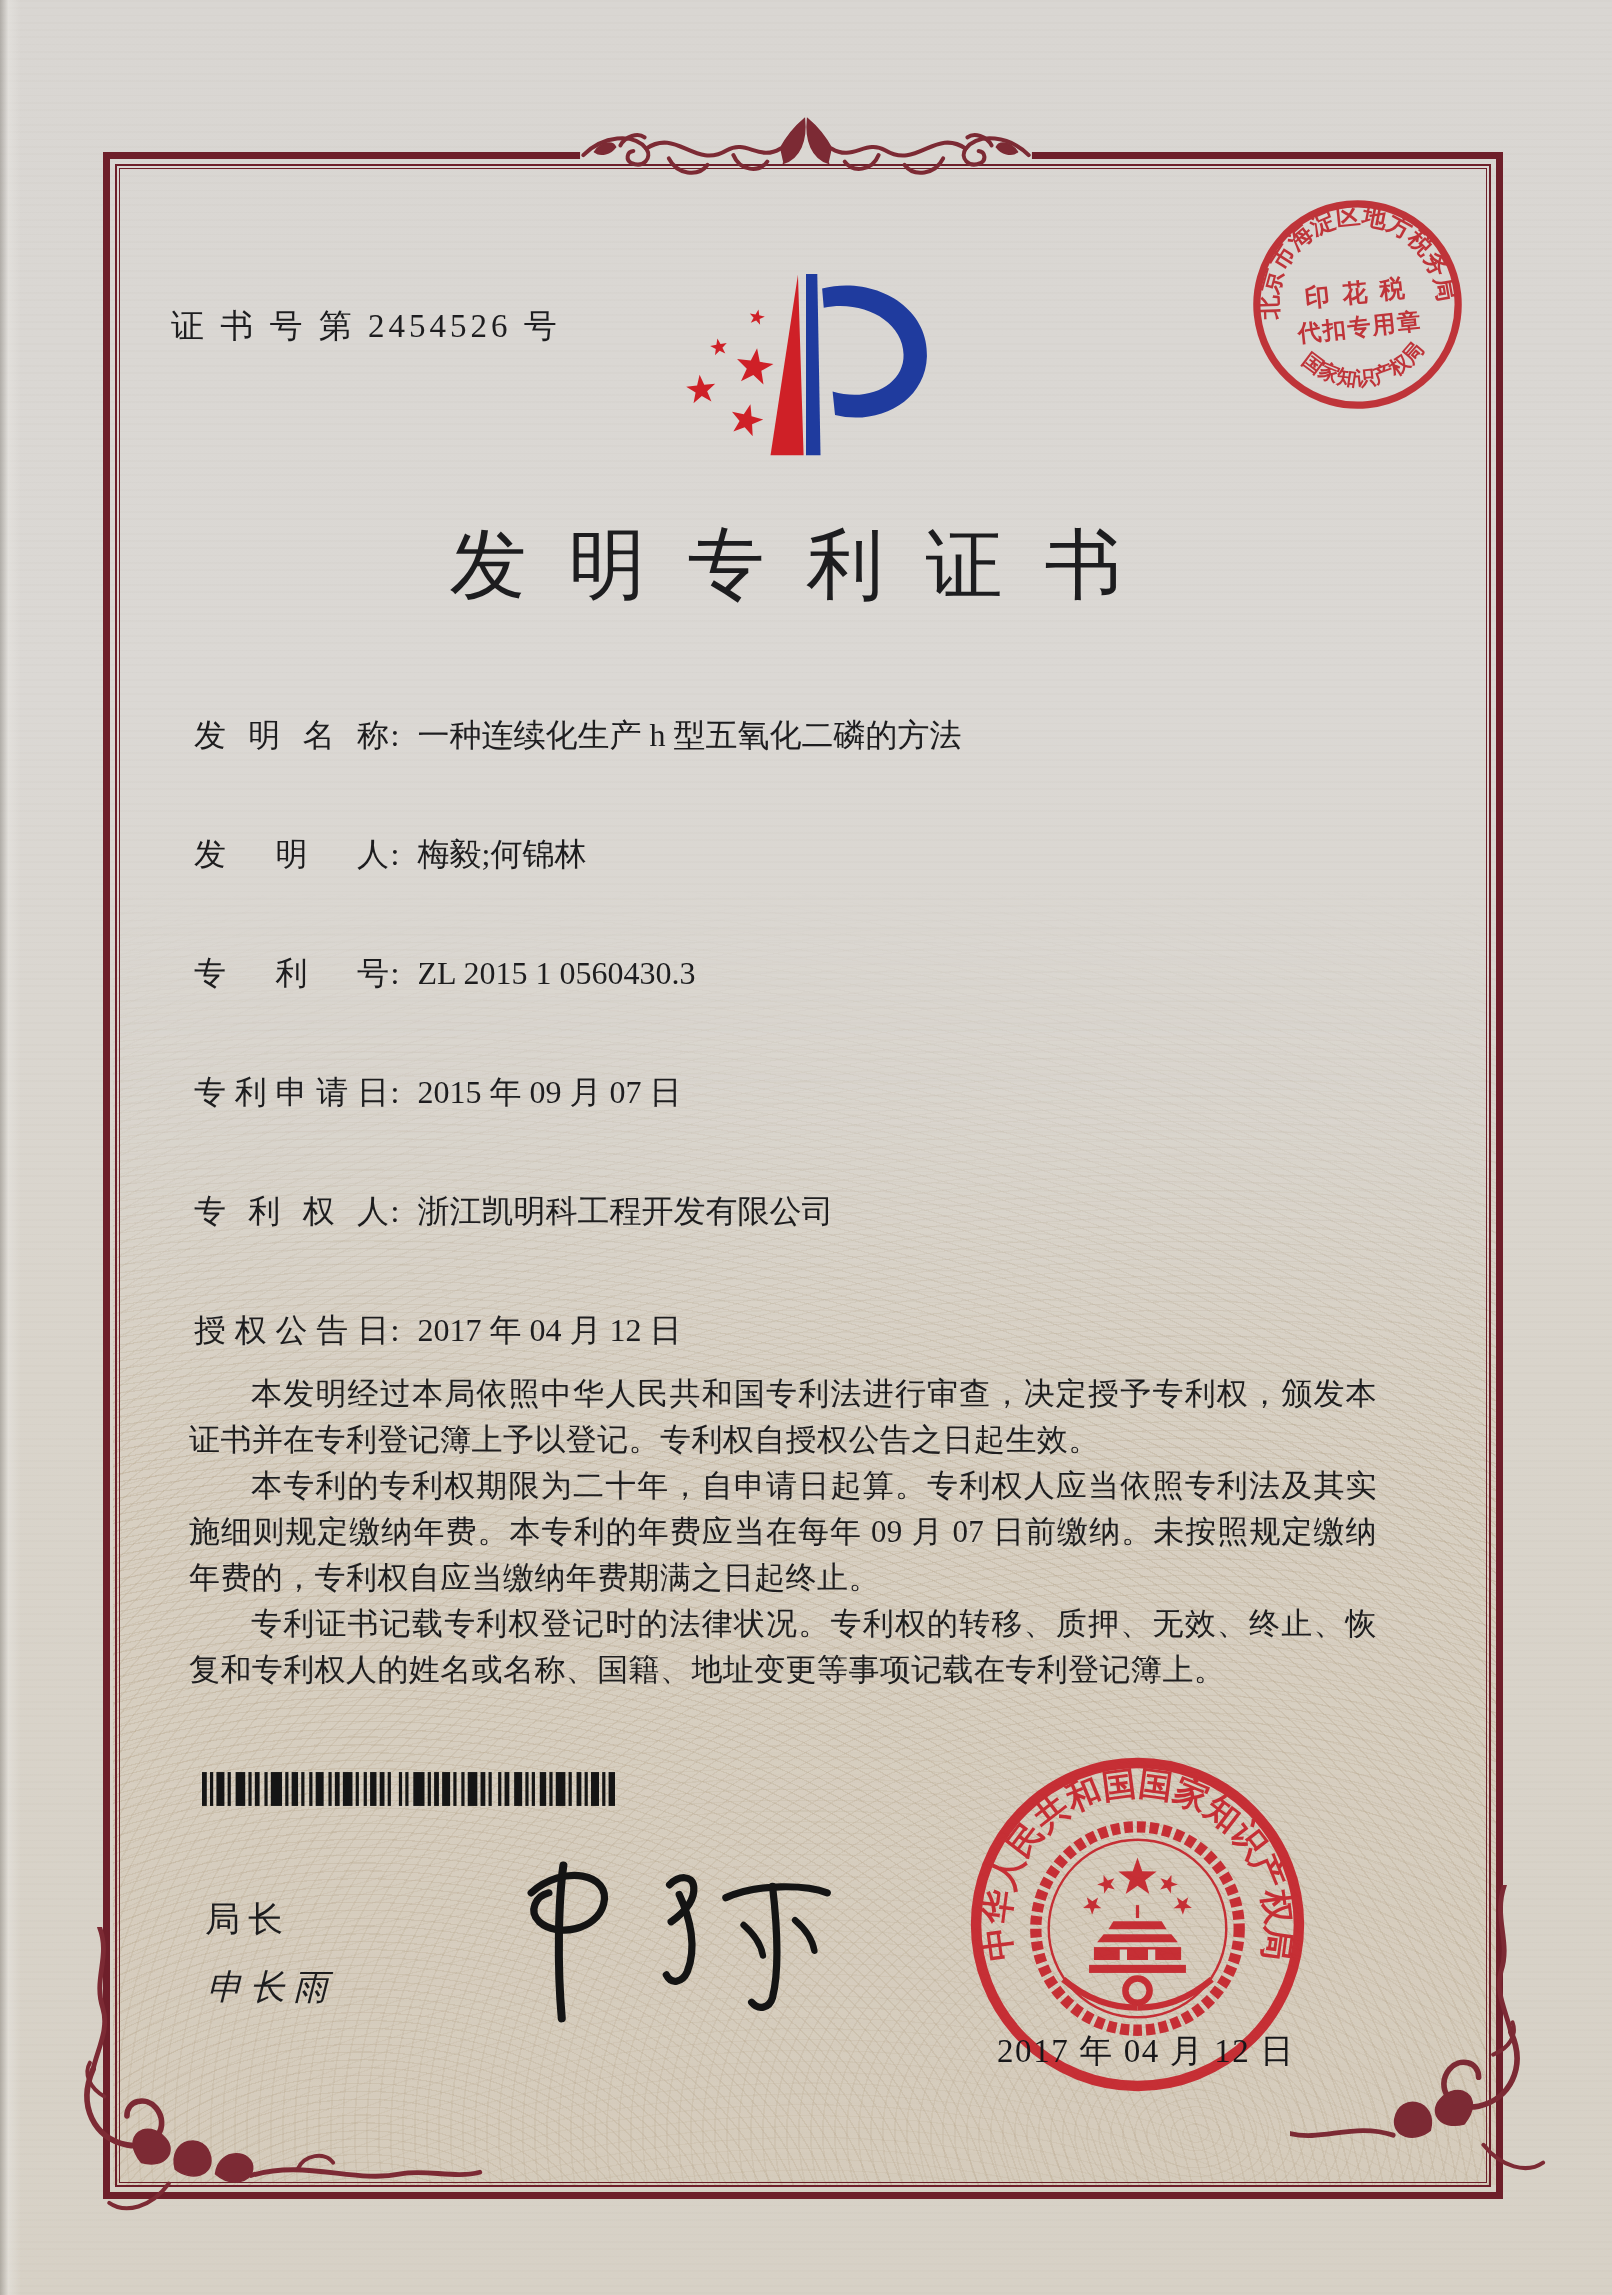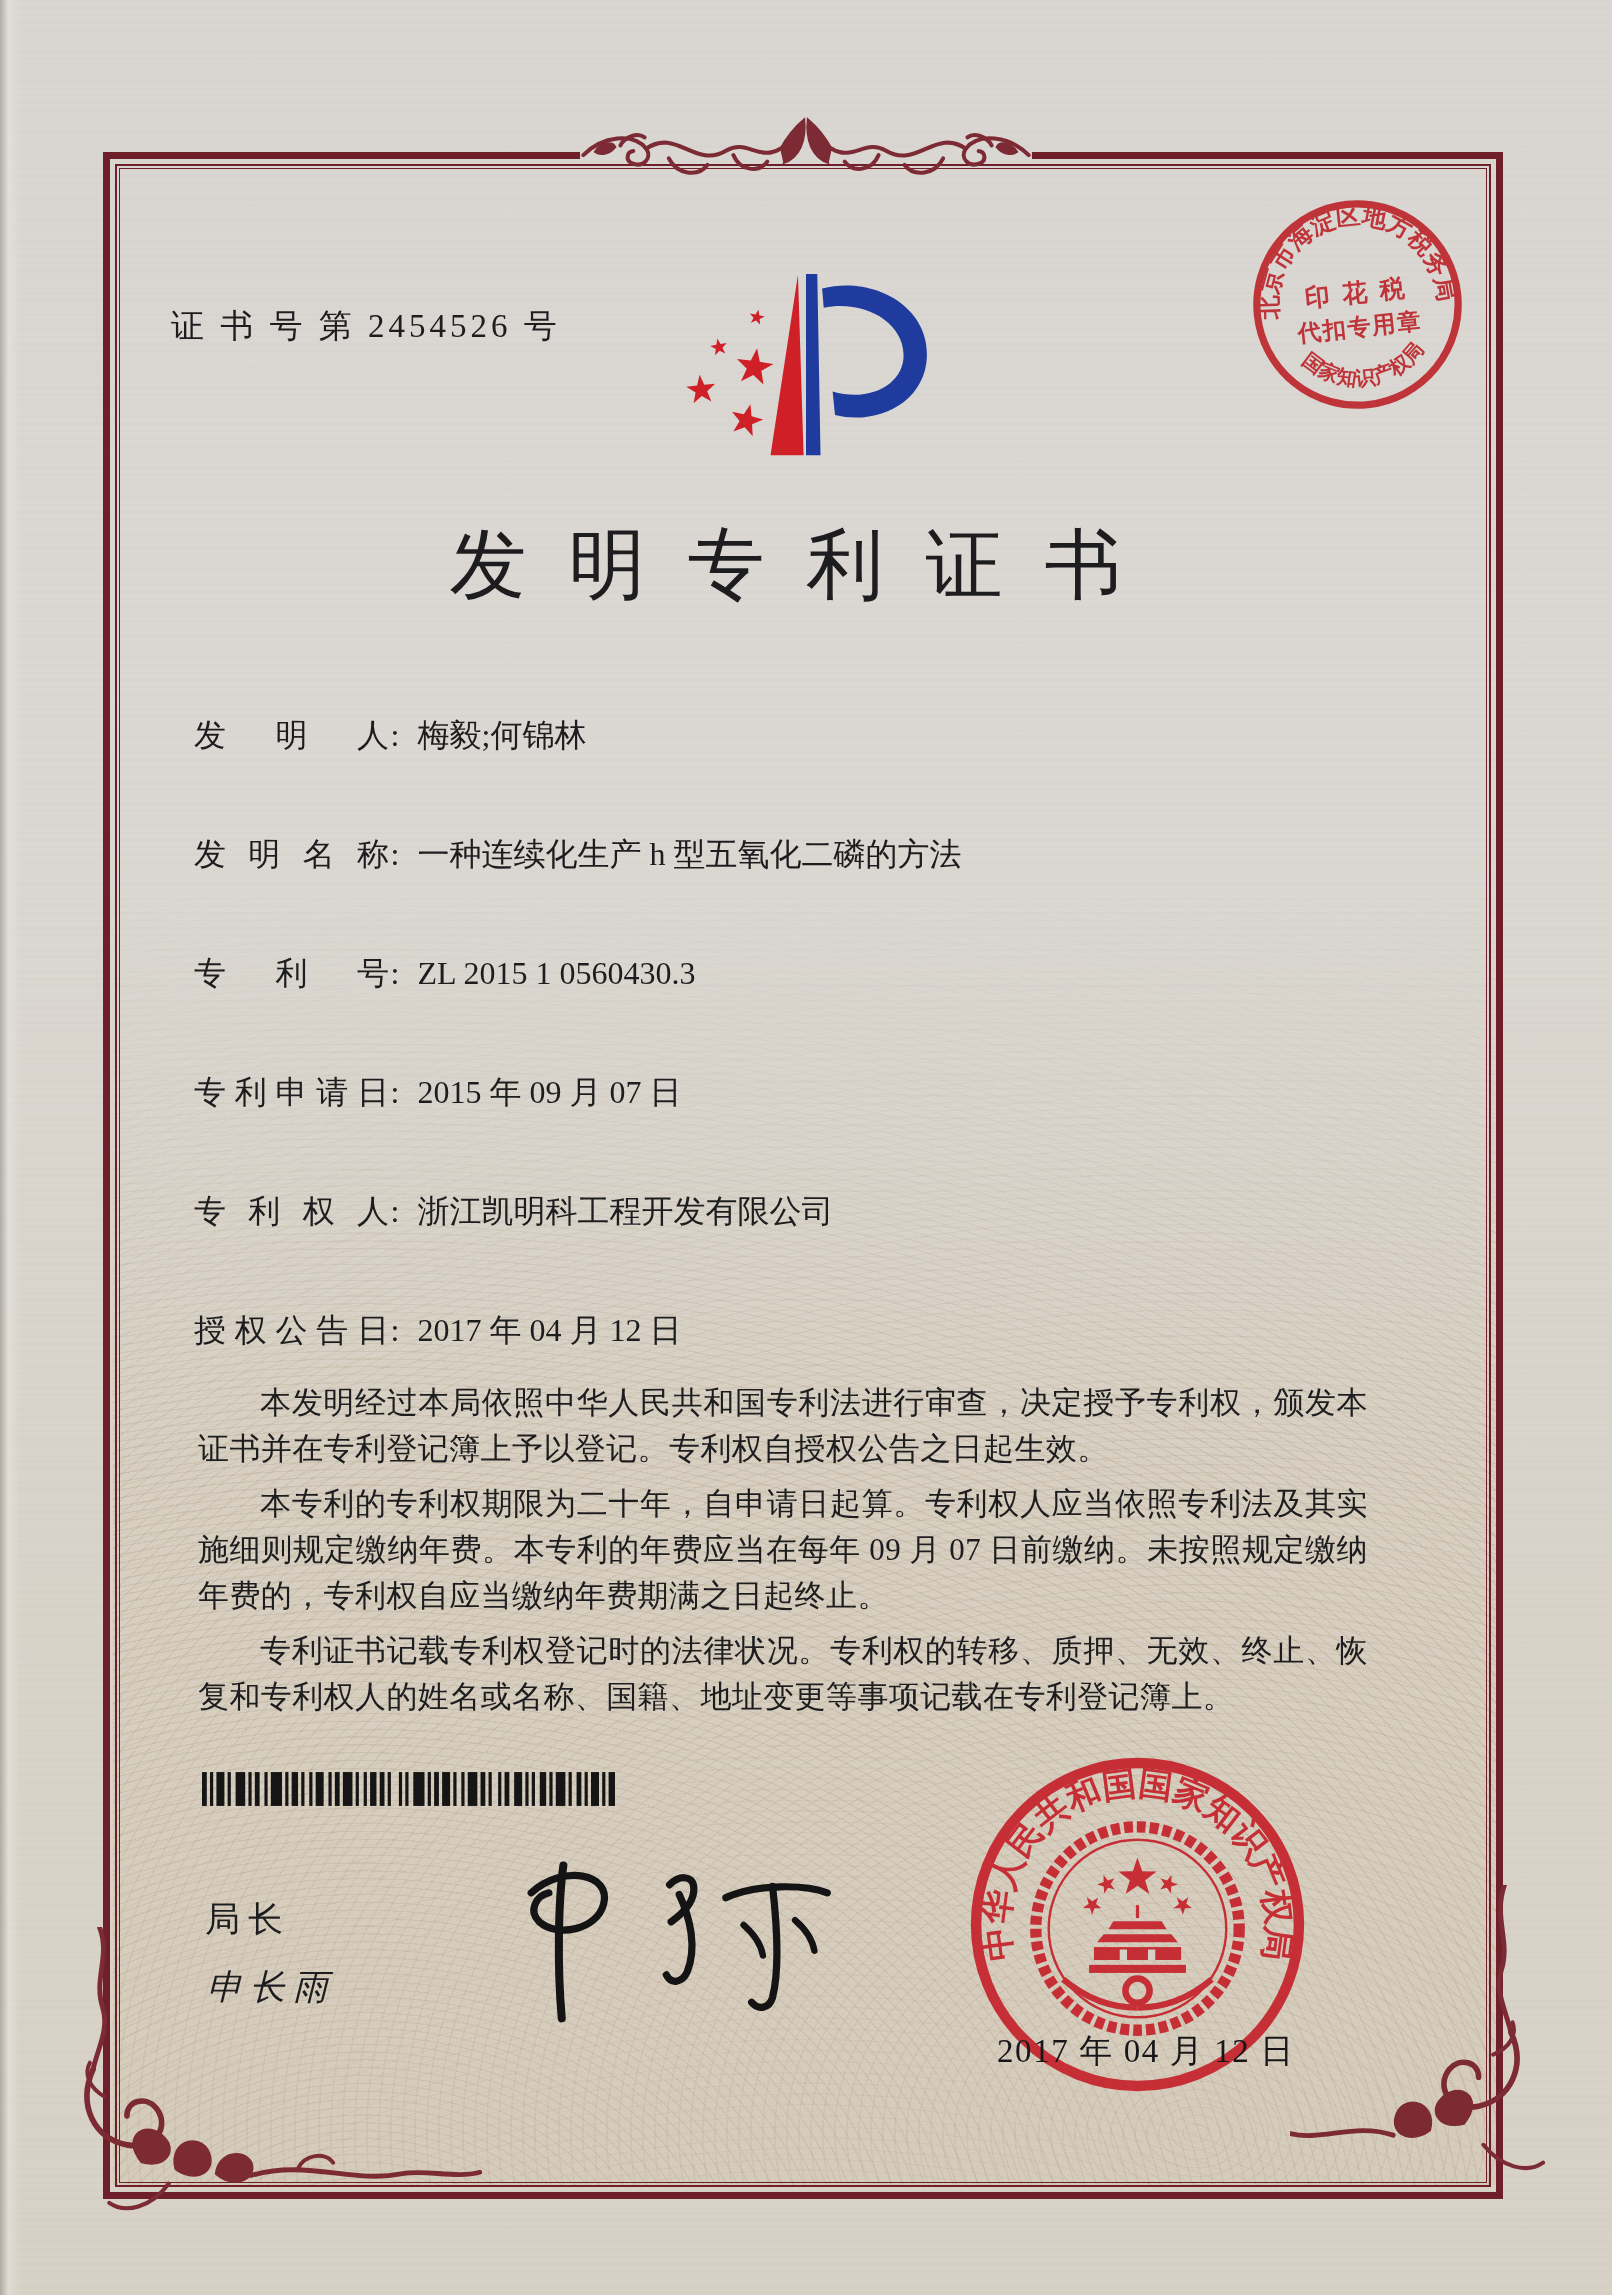--- a/index.html
+++ b/index.html
@@ -32,21 +32,21 @@
   .cert-no{position:absolute;left:171px;top:304px;font-size:33px;letter-spacing:4px;z-index:10;}
   .title{position:absolute;left:0;top:514px;width:1613px;text-align:center;font-size:77px;
          font-weight:400;letter-spacing:42px;z-index:10;}
   .fields{position:absolute;left:194px;top:714px;z-index:10;}
   .field-row{height:42px;margin-bottom:77px;font-size:32px;white-space:nowrap;}
   .flabel{display:inline-block;width:195px;text-align:justify;text-align-last:justify;}
   .fcolon{display:inline-block;margin-left:1.6px;}
   .fvalue{display:inline-block;margin-left:18px;}
   .paras{position:absolute;left:189px;top:1371px;width:1188px;z-index:10;
          font-size:31px;line-height:46px;letter-spacing:0.4px;text-align:justify;}
-  .paras p{margin:9px;text-indent:2em;}
+  .paras p{margin:0;text-indent:2em;}
   .barcode{position:absolute;left:202px;top:1772px;z-index:10;}
   .sig-role{position:absolute;left:205px;top:1896px;font-size:35px;letter-spacing:8px;z-index:10;}
   .sig-name{position:absolute;left:207px;top:1964px;font-size:35px;letter-spacing:8px;z-index:10;font-style:italic;}
   .signature-svg{position:absolute;left:468px;top:1851px;z-index:26;}
   .issue-date{position:absolute;left:997px;top:2029px;font-size:33px;letter-spacing:1.6px;z-index:30;color:#17171a;}
   .footer{position:absolute;left:516px;top:2133px;width:484px;text-align:center;font-size:27px;
           letter-spacing:3.2px;z-index:10;}
   .logo-svg{position:absolute;left:677px;top:264px;z-index:10;}
   .tax-stamp-svg{position:absolute;left:1248px;top:195px;z-index:25;transform:rotate(-6deg);}
   .seal-svg{position:absolute;left:968px;top:1755px;z-index:25;}
@@ -120,24 +120,24 @@
       </text>
       <text x="136" y="132" font-size="31" font-weight="bold" fill="#bc2329" text-anchor="middle" letter-spacing="4">印 花 税</text>
       <text x="136" y="174" font-size="29" font-weight="bold" fill="#bc2329" text-anchor="middle" letter-spacing="2">代扣专用章</text>
     </g>
   </svg>
 
   <div class="title">发明专利证书</div>
 
   <div class="fields">
     <div class="field-row">
+      <span class="flabel">发明名称</span><span class="fcolon">:</span><span class="fvalue">一种连续化生产 h 型五氧化二磷的方法</span>
+    </div>
+    <div class="field-row">
       <span class="flabel">发明人</span><span class="fcolon">:</span><span class="fvalue">梅毅;何锦林</span>
-    </div>
-    <div class="field-row">
-      <span class="flabel">发明名称</span><span class="fcolon">:</span><span class="fvalue">一种连续化生产 h 型五氧化二磷的方法</span>
     </div>
     <div class="field-row">
       <span class="flabel">专利号</span><span class="fcolon">:</span><span class="fvalue">ZL 2015 1 0560430.3</span>
     </div>
     <div class="field-row">
       <span class="flabel">专利申请日</span><span class="fcolon">:</span><span class="fvalue">2015 年 09 月 07 日</span>
     </div>
     <div class="field-row">
       <span class="flabel">专利权人</span><span class="fcolon">:</span><span class="fvalue">浙江凯明科工程开发有限公司</span>
     </div>

